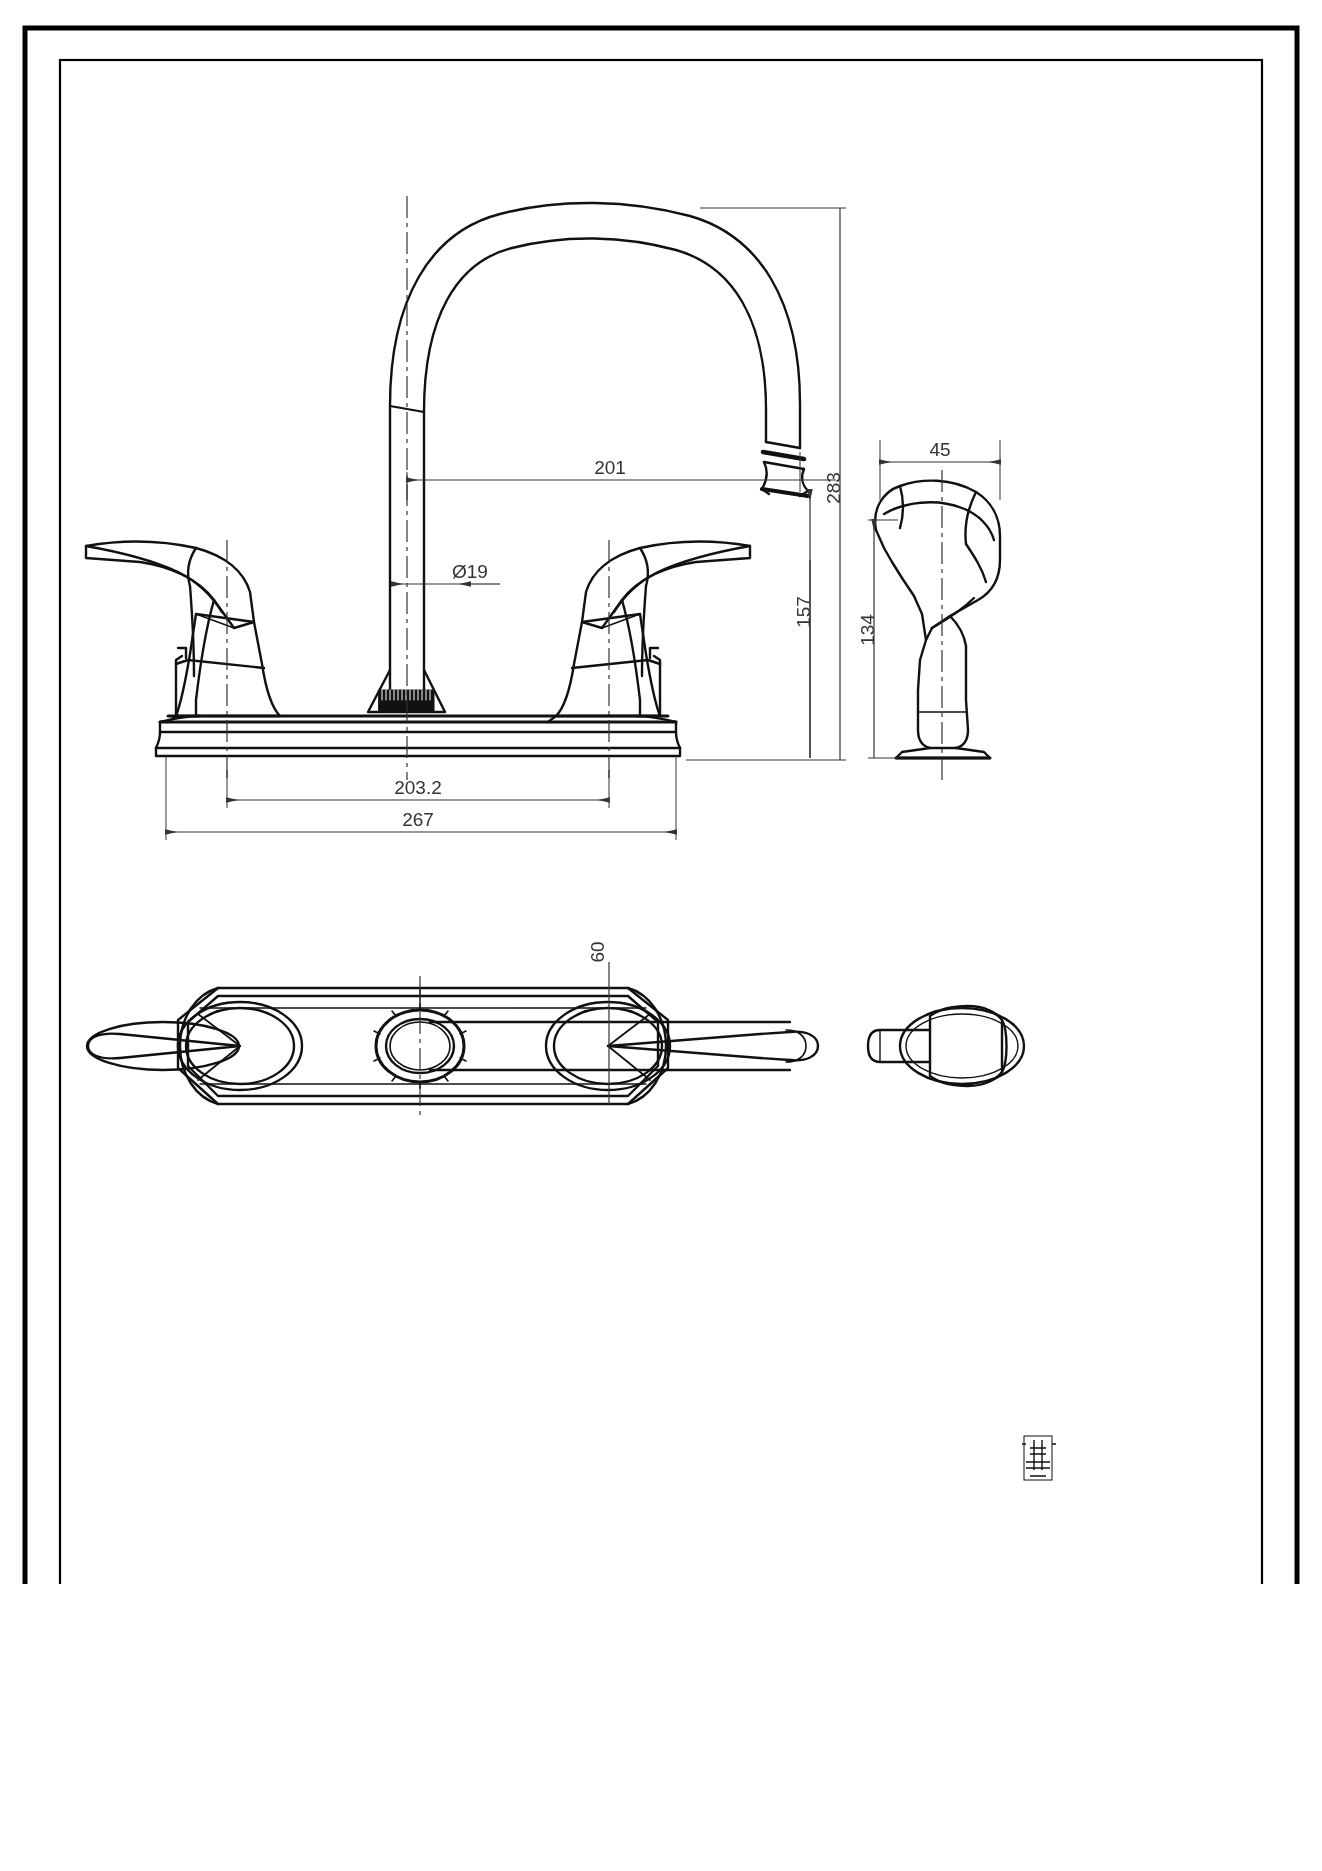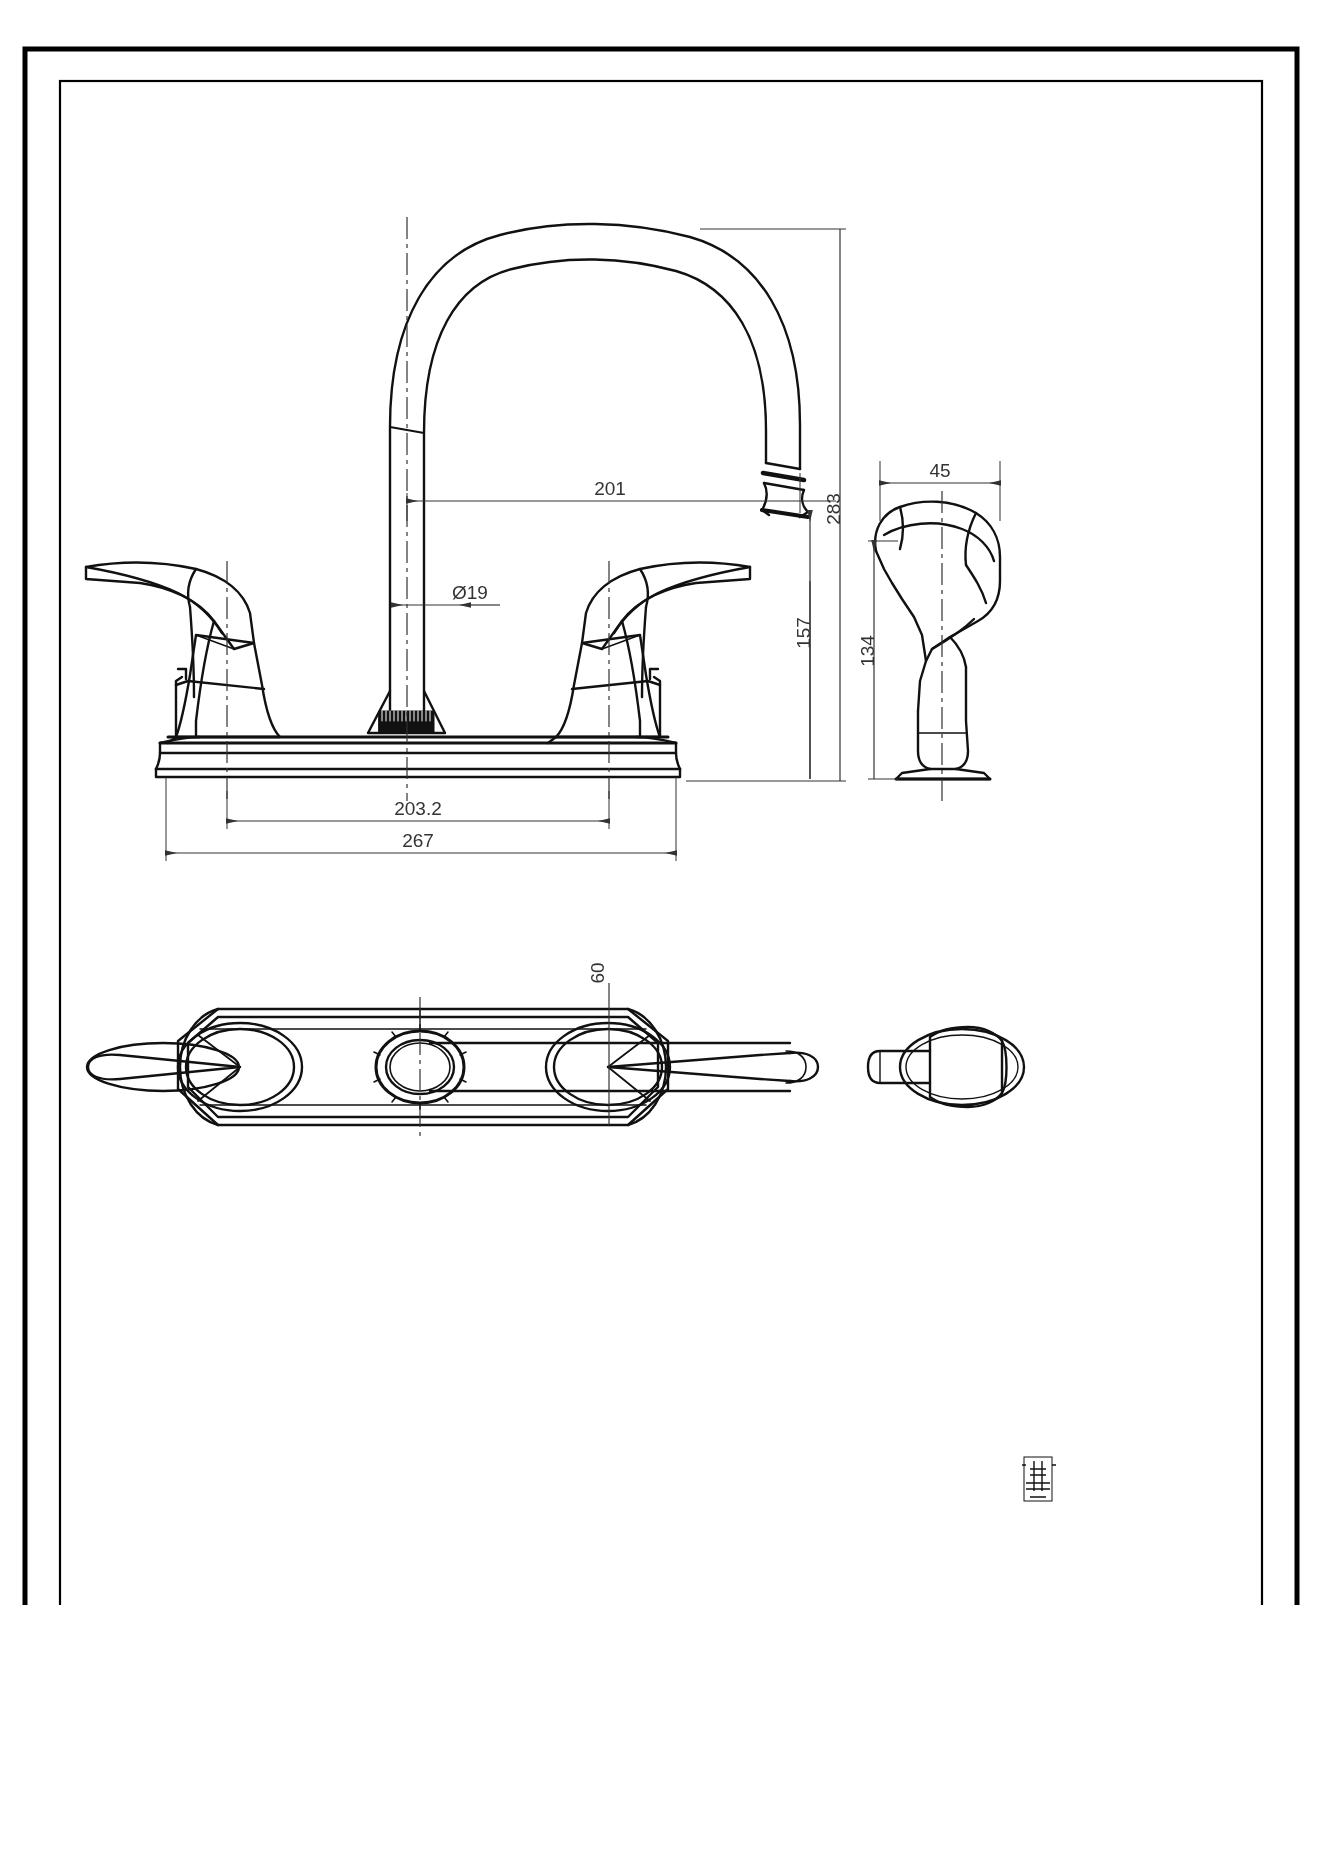--- a/index.html
+++ b/index.html
@@ -1,17 +1,17 @@
 <!DOCTYPE html>
 <html><head>
 <meta charset="utf-8">
 <style>
   html,body{margin:0;padding:0;background:#ffffff;}
   body{width:1322px;height:1871px;font-family:"Liberation Sans",sans-serif;}
-  #sheet{position:relative;width:1322px;height:1584px;background:#ffffff;overflow:hidden;margin-top:21px;}
+  #sheet{position:relative;width:1322px;height:1584px;background:#ffffff;overflow:hidden;}
   #drawing{position:absolute;left:0;top:0;}
 </style>
 </head>
 <body>
 
 <div id="sheet">
 
 <svg id="drawing" width="1322" height="1871" viewBox="0 0 1322 1871">
   <defs>
     <marker id="arrEnd" markerWidth="12" markerHeight="8" refX="11" refY="4" orient="auto" markerUnits="userSpaceOnUse">

